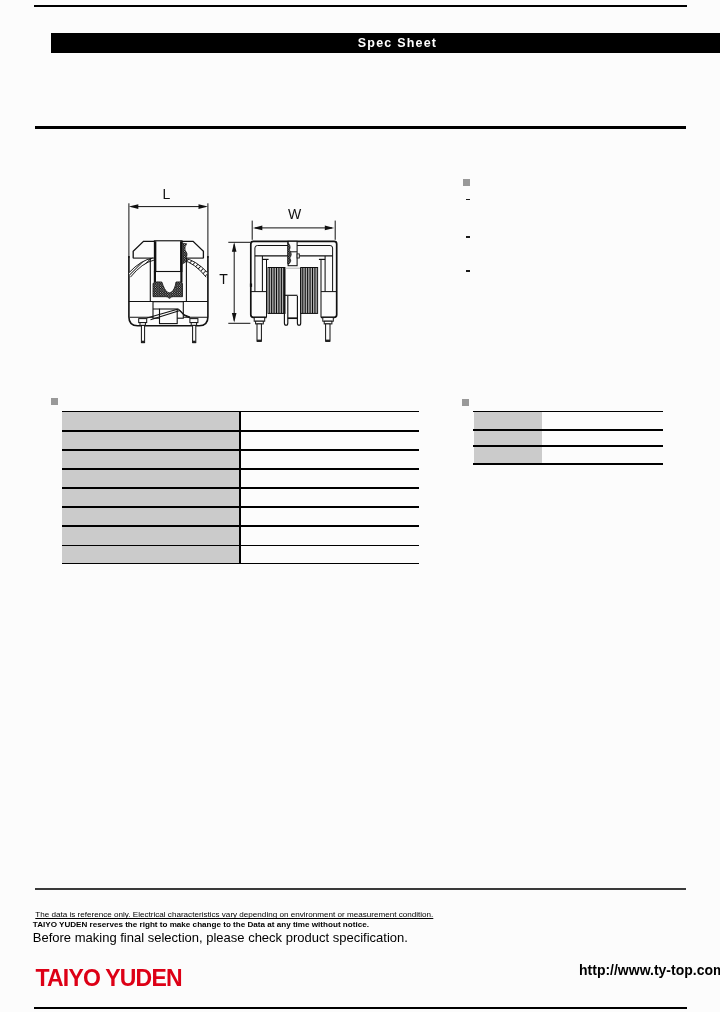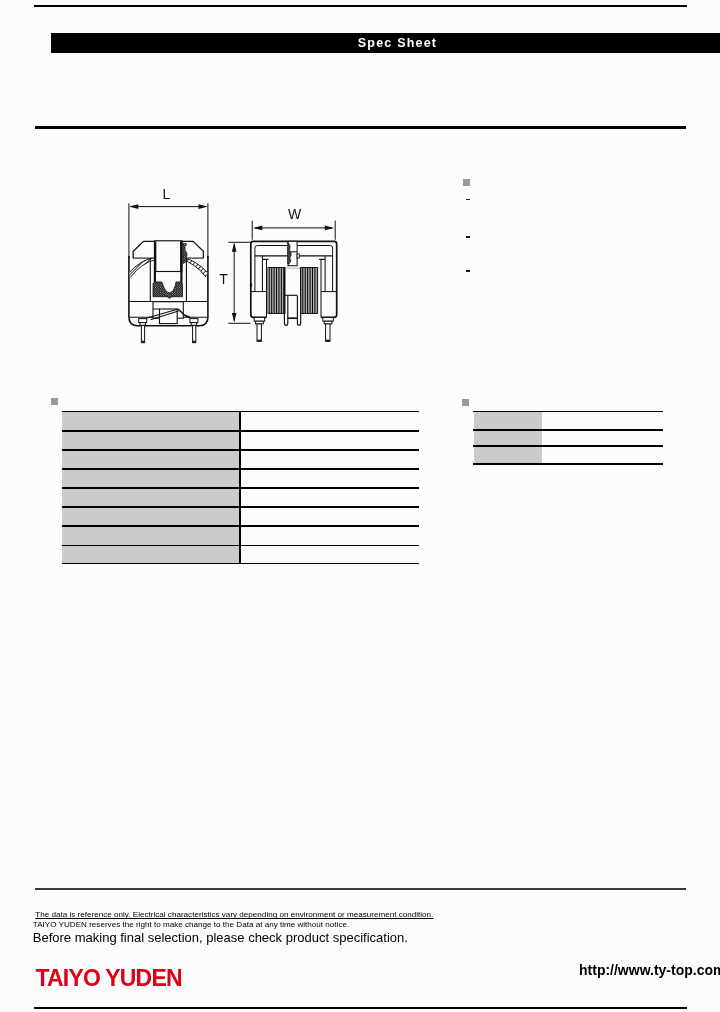--- a/index.html
+++ b/index.html
@@ -248,21 +248,21 @@
 
 <div class="abs" style="left:472.8px;top:410.7px;width:190.1px;height:1.6px;background:#000;"></div>
 <div class="abs" style="left:472.8px;top:428.7px;width:190.1px;height:1.9px;background:#000;"></div>
 <div class="abs" style="left:472.8px;top:445.2px;width:190.1px;height:1.9px;background:#000;"></div>
 <div class="abs" style="left:472.8px;top:463.0px;width:190.1px;height:1.8px;background:#000;"></div>
 
 <div class="abs" style="left:35px;top:888.4px;width:651px;height:1.2px;background:#3a3a3a;"></div>
 
 <div class="abs" style="left:35.3px;top:910.4px;font-size:8.1px;color:#000;white-space:nowrap;text-decoration:underline;">The data is reference only. Electrical characteristics vary depending on environment or measurement condition.</div>
 
-<div class="abs" style="left:32.8px;top:920.2px;font-size:8.1px;color:#000;white-space:nowrap;">TAIYO YUDEN reserves the right to make change to the Data at any time without notice.</div>
+<div class="abs" style="left:32.8px;top:920.2px;font-size:8.1px;color:#000;white-space:nowrap;font-weight:bold;">TAIYO YUDEN reserves the right to make change to the Data at any time without notice.</div>
 
 <div class="abs" style="left:32.8px;top:929.8px;font-size:13px;color:#000;white-space:nowrap;">Before making final selection, please check product specification.</div>
 
 <div class="abs" style="left:35.5px;top:964.6px;font-size:23px;font-weight:bold;color:#dd0016;letter-spacing:-0.8px;white-space:nowrap;">TAIYO YUDEN</div>
 
 <div class="abs" style="left:579px;top:961.5px;font-size:14px;font-weight:bold;color:#000;white-space:nowrap;">http://www.ty-top.com</div>
 
 <div class="abs" style="left:34.2px;top:1007.2px;width:652.5px;height:1.9px;background:#000;"></div>
 
 </body></html>

